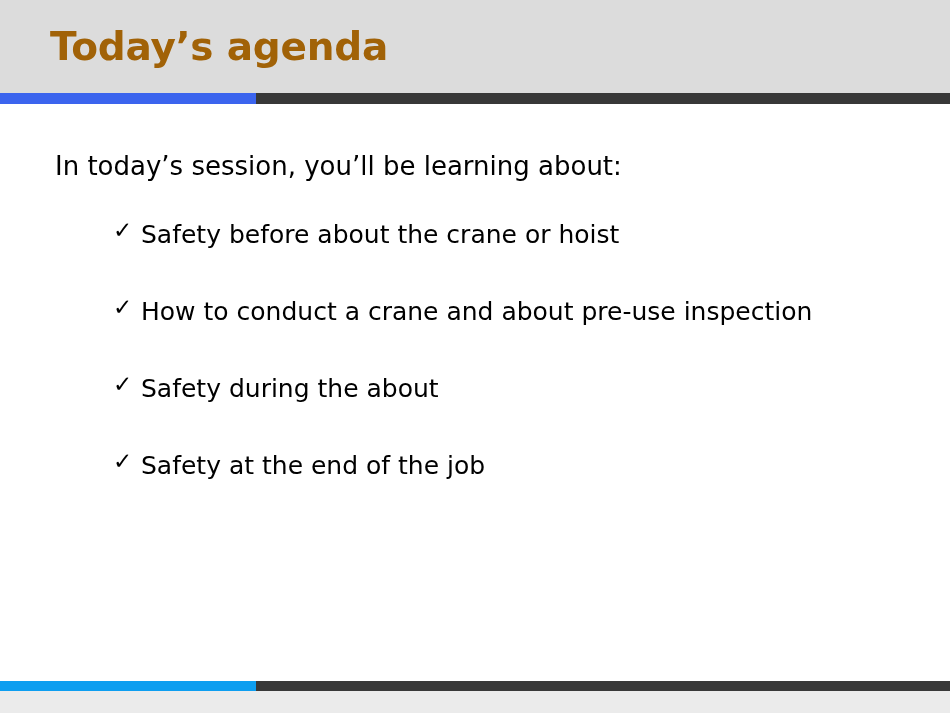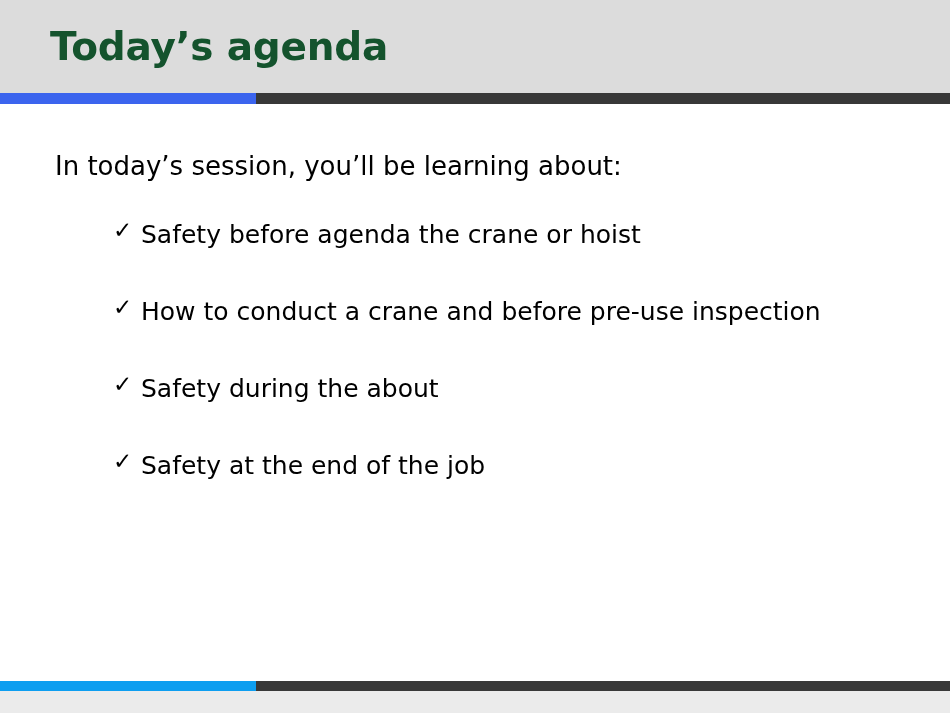--- a/index.html
+++ b/index.html
@@ -31,21 +31,21 @@
     height: 93px;
     background: #dcdcdc;
   }
 
   .slide-title {
     position: absolute;
     left: 50px;
     top: 25px;
     font-size: 39px;
     font-weight: bold;
-    color: #14532d;
+    color: #a16207;
     letter-spacing: -0.2px;
     line-height: 1.15;
     white-space: nowrap;
   }
 
   
   .rule {
     position: absolute;
     left: 0;
     width: 950px;
@@ -158,26 +158,26 @@
   </div>
 
   <div class="slide-body">
 
     <div class="intro-text">In today’s session, you’ll be learning about:</div>
 
     <ul class="agenda-list">
 
       <li class="agenda-item">
         <span class="check-icon">✓</span>
-        <span class="agenda-text">Safety before agenda the crane or hoist</span>
+        <span class="agenda-text">Safety before about the crane or hoist</span>
       </li>
 
       <li class="agenda-item">
         <span class="check-icon">✓</span>
-        <span class="agenda-text">How to conduct a crane and before pre-use inspection</span>
+        <span class="agenda-text">How to conduct a crane and about pre-use inspection</span>
       </li>
 
       <li class="agenda-item">
         <span class="check-icon">✓</span>
         <span class="agenda-text">Safety during the about</span>
       </li>
 
       <li class="agenda-item">
         <span class="check-icon">✓</span>
         <span class="agenda-text">Safety at the end of the job</span>

